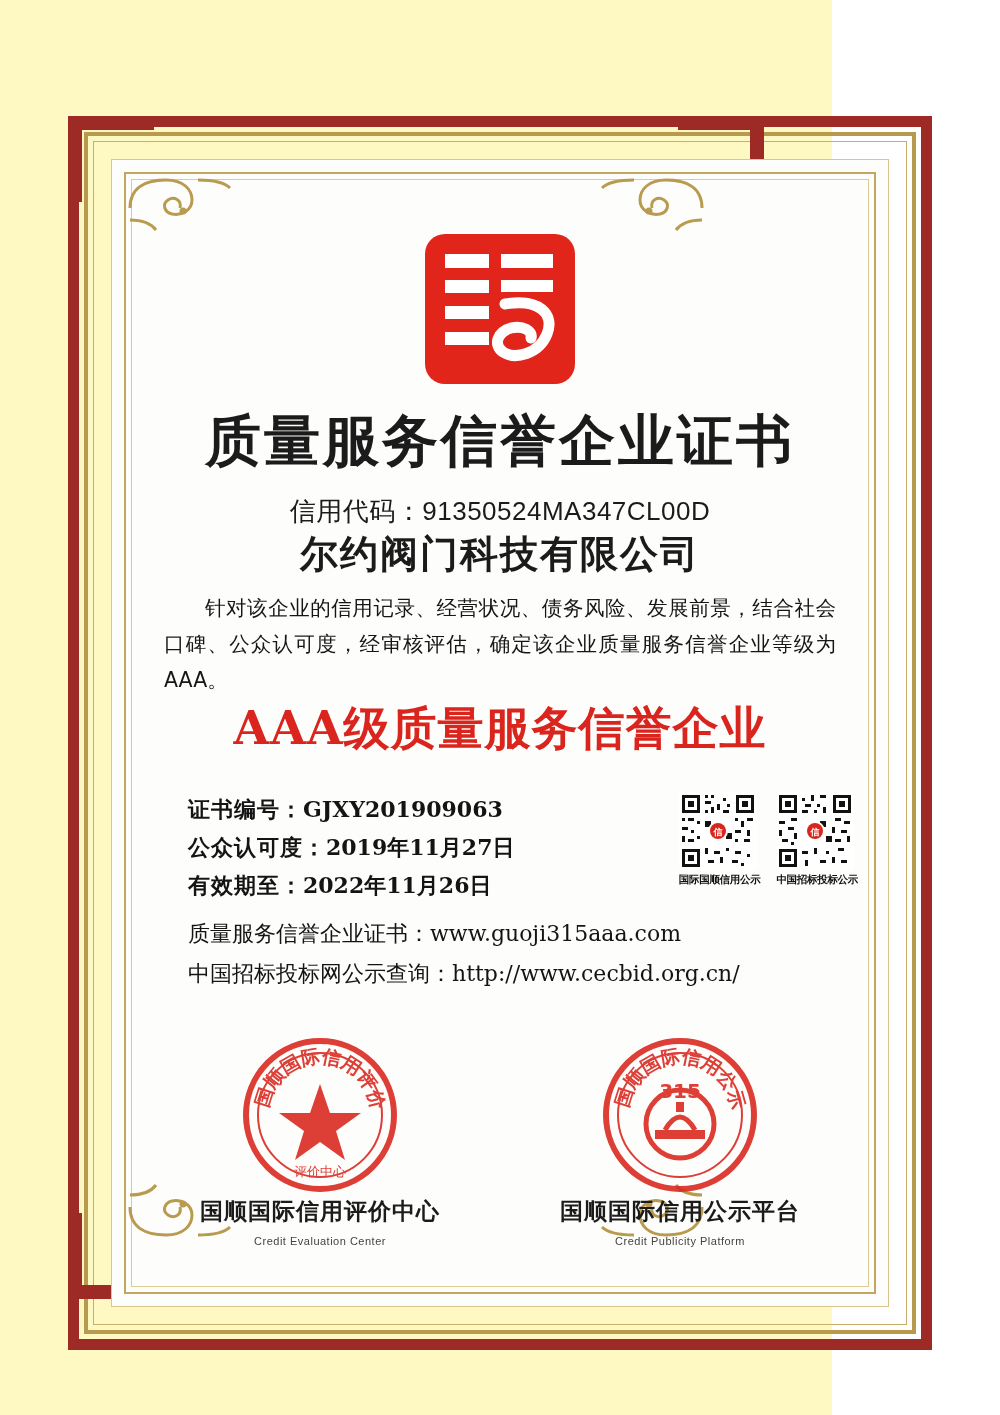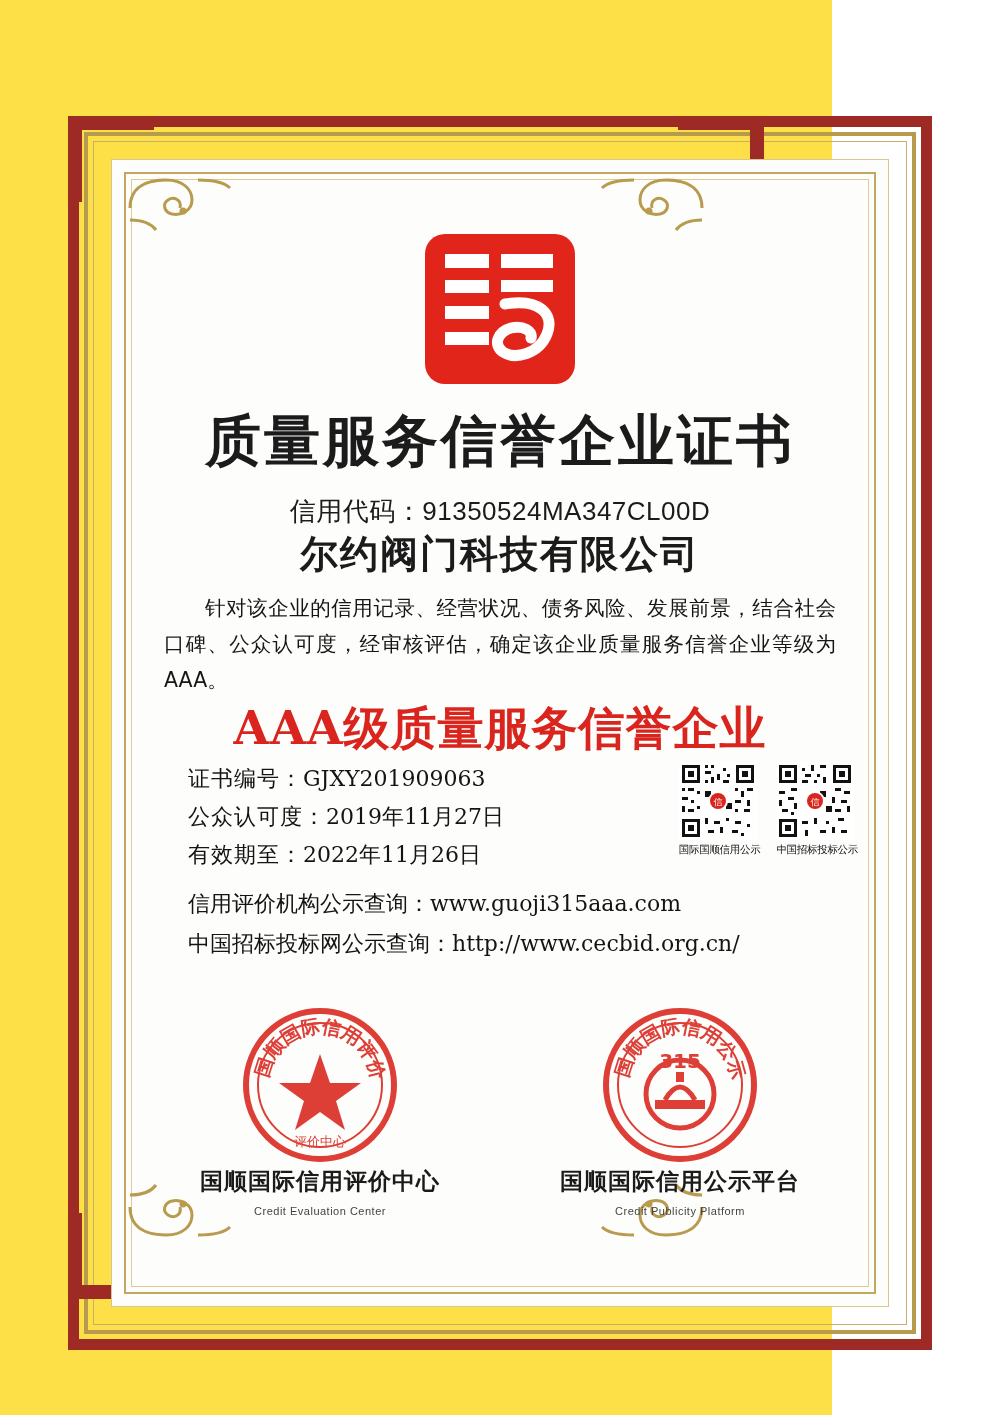--- a/index.html
+++ b/index.html
@@ -13,21 +13,21 @@
     font-family: "Liberation Sans", sans-serif;
     overflow: hidden;
   }
 
   
   .cert {
     position: absolute;
     left: 0; top: 0;
     width: 832px;
     height: 1415px;
-    background: #fde047;
+    background: #fef9c3;
   }
 
   
   .frame-red {
     position: absolute;
     left: 68px; top: 116px;
     width: 864px;
     height: 1234px;
     border: 11px solid #9e2a26;
     box-sizing: border-box;
@@ -164,23 +164,25 @@
     font-family: "DejaVu Serif", serif;
     font-weight: bold;
     font-size: 46px;
     letter-spacing: 1px;
     color: #d9251d;
     white-space: nowrap;
   }
 
   
   .info-row {
+    margin-top: 30px;
     position: relative;
     padding-left: 48px;
     min-height: 120px;
+    font-weight: bold;
   }
   .info-lines {
     font-family: "DejaVu Serif", serif;
     font-size: 22px;
     line-height: 38px;
     color: #141414;
   }
   .info-lines .lbl { letter-spacing: 1px; }
 
   .qr-group {
@@ -459,21 +461,21 @@
               </g>
             </svg>
           </div>
           <div class="qr-cap">中国招标投标公示</div>
         </div>
       </div>
     </div>
 
     <div class="url-lines">
       <div>
-        <span>信用评价机构公示查询：</span><span>www.guoji315aaa.com</span>
+        <span>质量服务信誉企业证书：</span><span>www.guoji315aaa.com</span>
       </div>
       <div>
         <span>中国招标投标网公示查询：</span><span>http://www.cecbid.org.cn/</span>
       </div>
     </div>
 
     <div class="seals">
 
       <div class="seal-col">
         <div class="seal-stamp">

